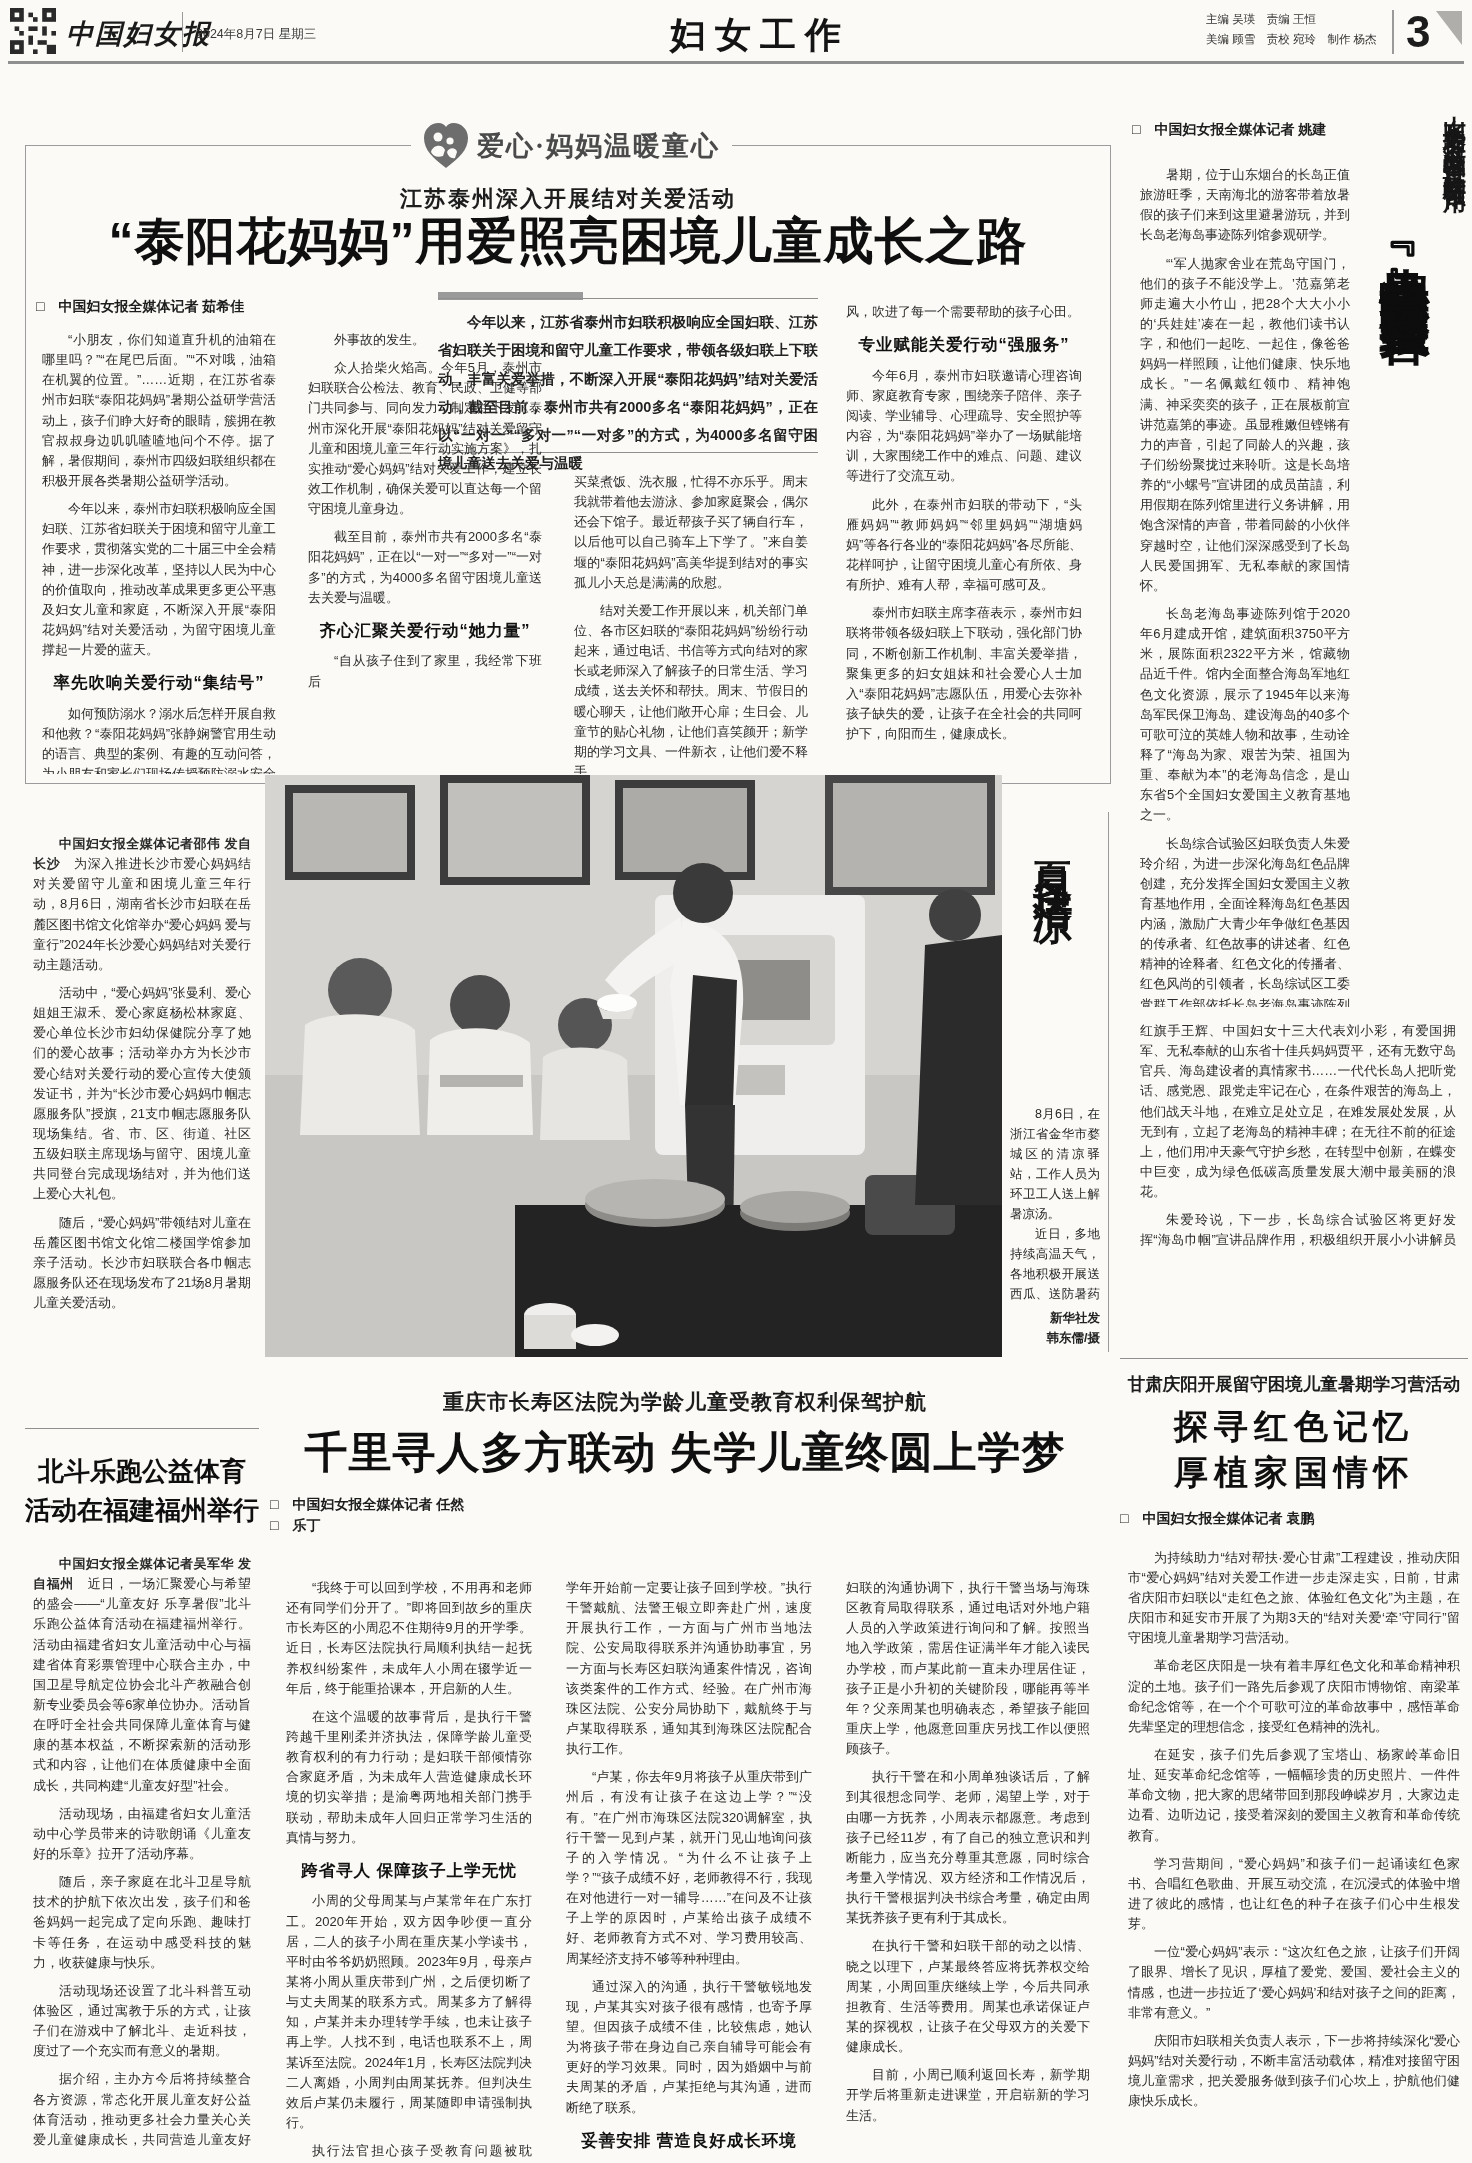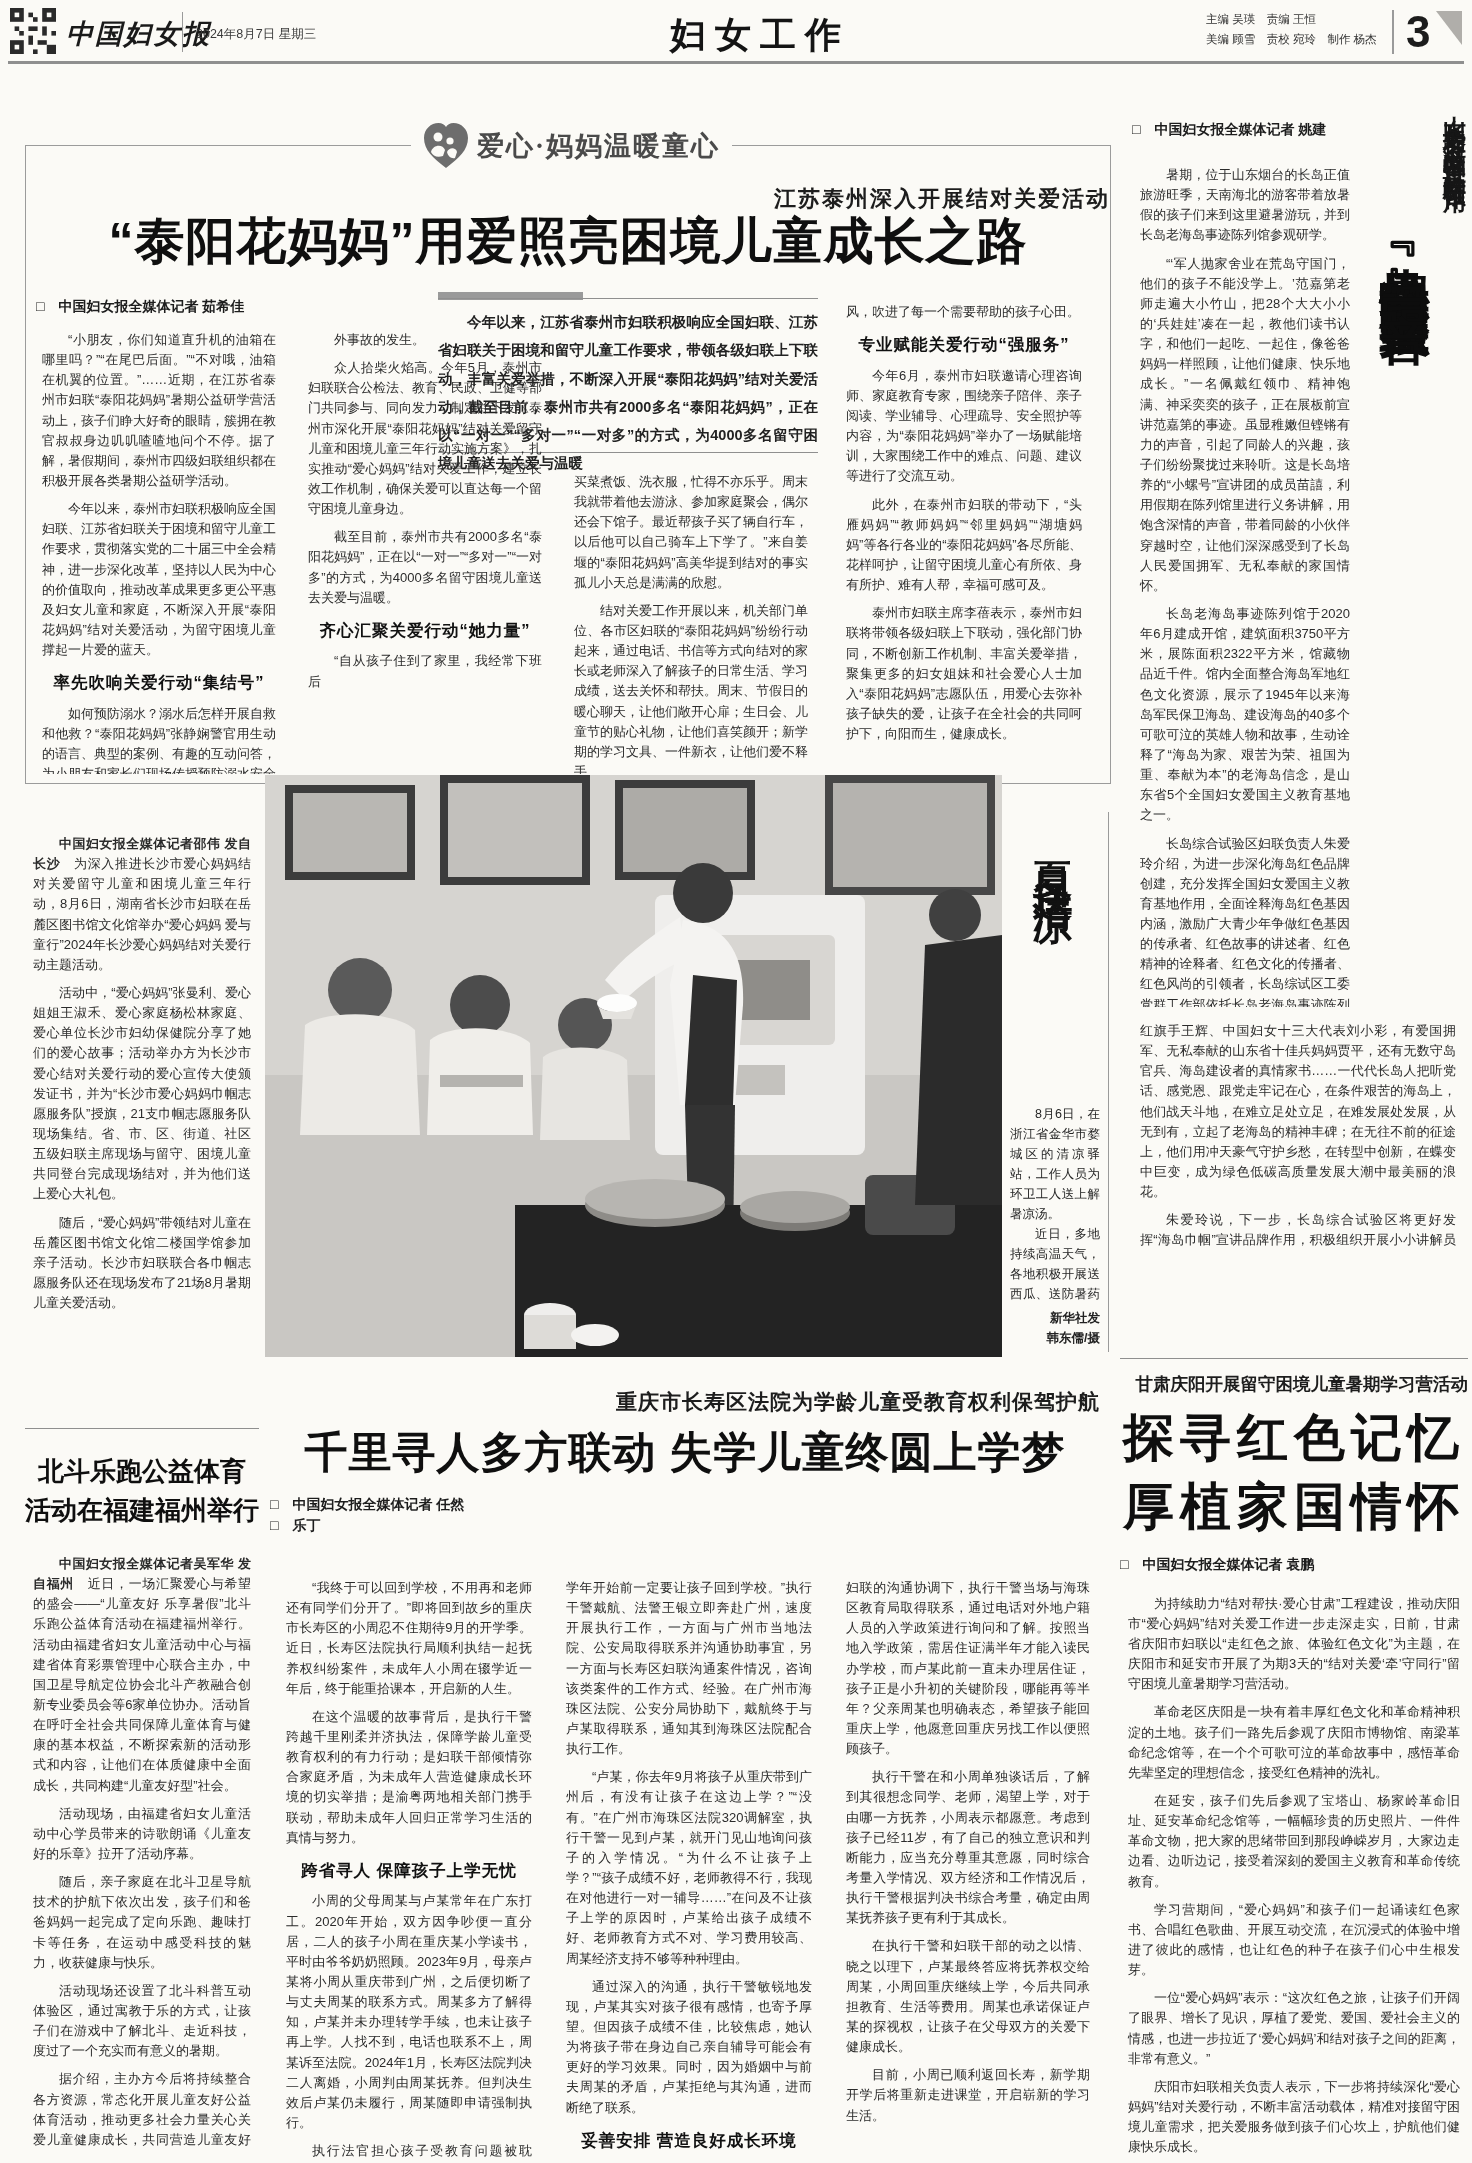--- a/index.html
+++ b/index.html
@@ -7,21 +7,21 @@
         overflow:hidden;font-family:"Liberation Sans","DejaVu Sans",sans-serif;color:#262626;}
   .abs{position:absolute;}
   .jt{text-align:justify;}
   .body-txt{font-size:13px;line-height:1.55;color:#2b2b2b;}
   .body-txt p{margin:8px;text-indent:2em;}
   .body-txt p+p{margin-top:2px;}
   .runin{font-weight:bold;}
   .colbox{overflow:hidden;}
   .subhead{font-weight:bold;font-size:16.5px;text-align:center;text-indent:0!important;
            margin:10px 0 8px 0!important;color:#111;letter-spacing:1px;}
-  .kicker{font-weight:bold;color:#1d1d1d;text-align:right;}
+  .kicker{font-weight:bold;color:#1d1d1d;text-align:center;}
   .hl{font-weight:bold;color:#0f0f0f;text-align:center;}
   .byline{font-weight:bold;font-size:14px;color:#1d1d1d;}
   .vline{background:#9a9a9a;}
   .hline{background:#8f8f8f;}
   
   .logo-script{font-family:"Liberation Serif","DejaVu Serif",serif;font-weight:bold;
                font-style:italic;font-size:27px;letter-spacing:2px;color:#1a1a1a;}
   .hdr-small{font-size:12.5px;color:#3a3a3a;}
   .section-title{font-size:36px;font-weight:bold;letter-spacing:9px;color:#141414;}
   .staff{font-size:11.5px;line-height:1.7;color:#333;white-space:nowrap;}
@@ -268,21 +268,21 @@
       <p style="text-indent:0;">妇联的沟通协调下，执行干警当场与海珠区教育局取得联系，通过电话对外地户籍人员的入学政策进行询问和了解。按照当地入学政策，需居住证满半年才能入读民办学校，而卢某此前一直未办理居住证，孩子正是小升初的关键阶段，哪能再等半年？父亲周某也明确表态，希望孩子能回重庆上学，他愿意回重庆另找工作以便照顾孩子。</p>
       <p>执行干警在和小周单独谈话后，了解到其很想念同学、老师，渴望上学，对于由哪一方抚养，小周表示都愿意。考虑到孩子已经11岁，有了自己的独立意识和判断能力，应当充分尊重其意愿，同时综合考量入学情况、双方经济和工作情况后，执行干警根据判决书综合考量，确定由周某抚养孩子更有利于其成长。</p>
       <p>在执行干警和妇联干部的动之以情、晓之以理下，卢某最终答应将抚养权交给周某，小周回重庆继续上学，今后共同承担教育、生活等费用。周某也承诺保证卢某的探视权，让孩子在父母双方的关爱下健康成长。</p>
       <p>目前，小周已顺利返回长寿，新学期开学后将重新走进课堂，开启崭新的学习生活。</p>
     </div>
   </div>
 
   <div class="abs hline" style="left:1120px;top:1358px;width:348px;height:1px;"></div>
   <div class="abs" style="left:1120px;top:1372px;width:348px;height:791px;overflow:hidden;">
     <div class="kicker" style="font-size:17.5px;">甘肃庆阳开展留守困境儿童暑期学习营活动</div>
-    <div class="hl sp-headline" style="font-size:51px;line-height:1.35;margin-top:8px;">
+    <div class="hl sp-headline" style="font-size:34px;line-height:1.35;margin-top:8px;">
       <div>探寻红色记忆</div>
       <div>厚植家国情怀</div>
     </div>
     <div class="byline" style="margin-top:14px;">□　中国妇女报全媒体记者 袁鹏</div>
     <div class="colbox body-txt jt" style="margin-top:12px;height:585px;">
       <p>为持续助力“结对帮扶·爱心甘肃”工程建设，推动庆阳市“爱心妈妈”结对关爱工作进一步走深走实，日前，甘肃省庆阳市妇联以“走红色之旅、体验红色文化”为主题，在庆阳市和延安市开展了为期3天的“结对关爱‘牵’守同行”留守困境儿童暑期学习营活动。</p>
       <p>革命老区庆阳是一块有着丰厚红色文化和革命精神积淀的土地。孩子们一路先后参观了庆阳市博物馆、南梁革命纪念馆等，在一个个可歌可泣的革命故事中，感悟革命先辈坚定的理想信念，接受红色精神的洗礼。</p>
       <p>在延安，孩子们先后参观了宝塔山、杨家岭革命旧址、延安革命纪念馆等，一幅幅珍贵的历史照片、一件件革命文物，把大家的思绪带回到那段峥嵘岁月，大家边走边看、边听边记，接受着深刻的爱国主义教育和革命传统教育。</p>
       <p>学习营期间，“爱心妈妈”和孩子们一起诵读红色家书、合唱红色歌曲、开展互动交流，在沉浸式的体验中增进了彼此的感情，也让红色的种子在孩子们心中生根发芽。</p>
       <p>一位“爱心妈妈”表示：“这次红色之旅，让孩子们开阔了眼界、增长了见识，厚植了爱党、爱国、爱社会主义的情感，也进一步拉近了‘爱心妈妈’和结对孩子之间的距离，非常有意义。”</p>

